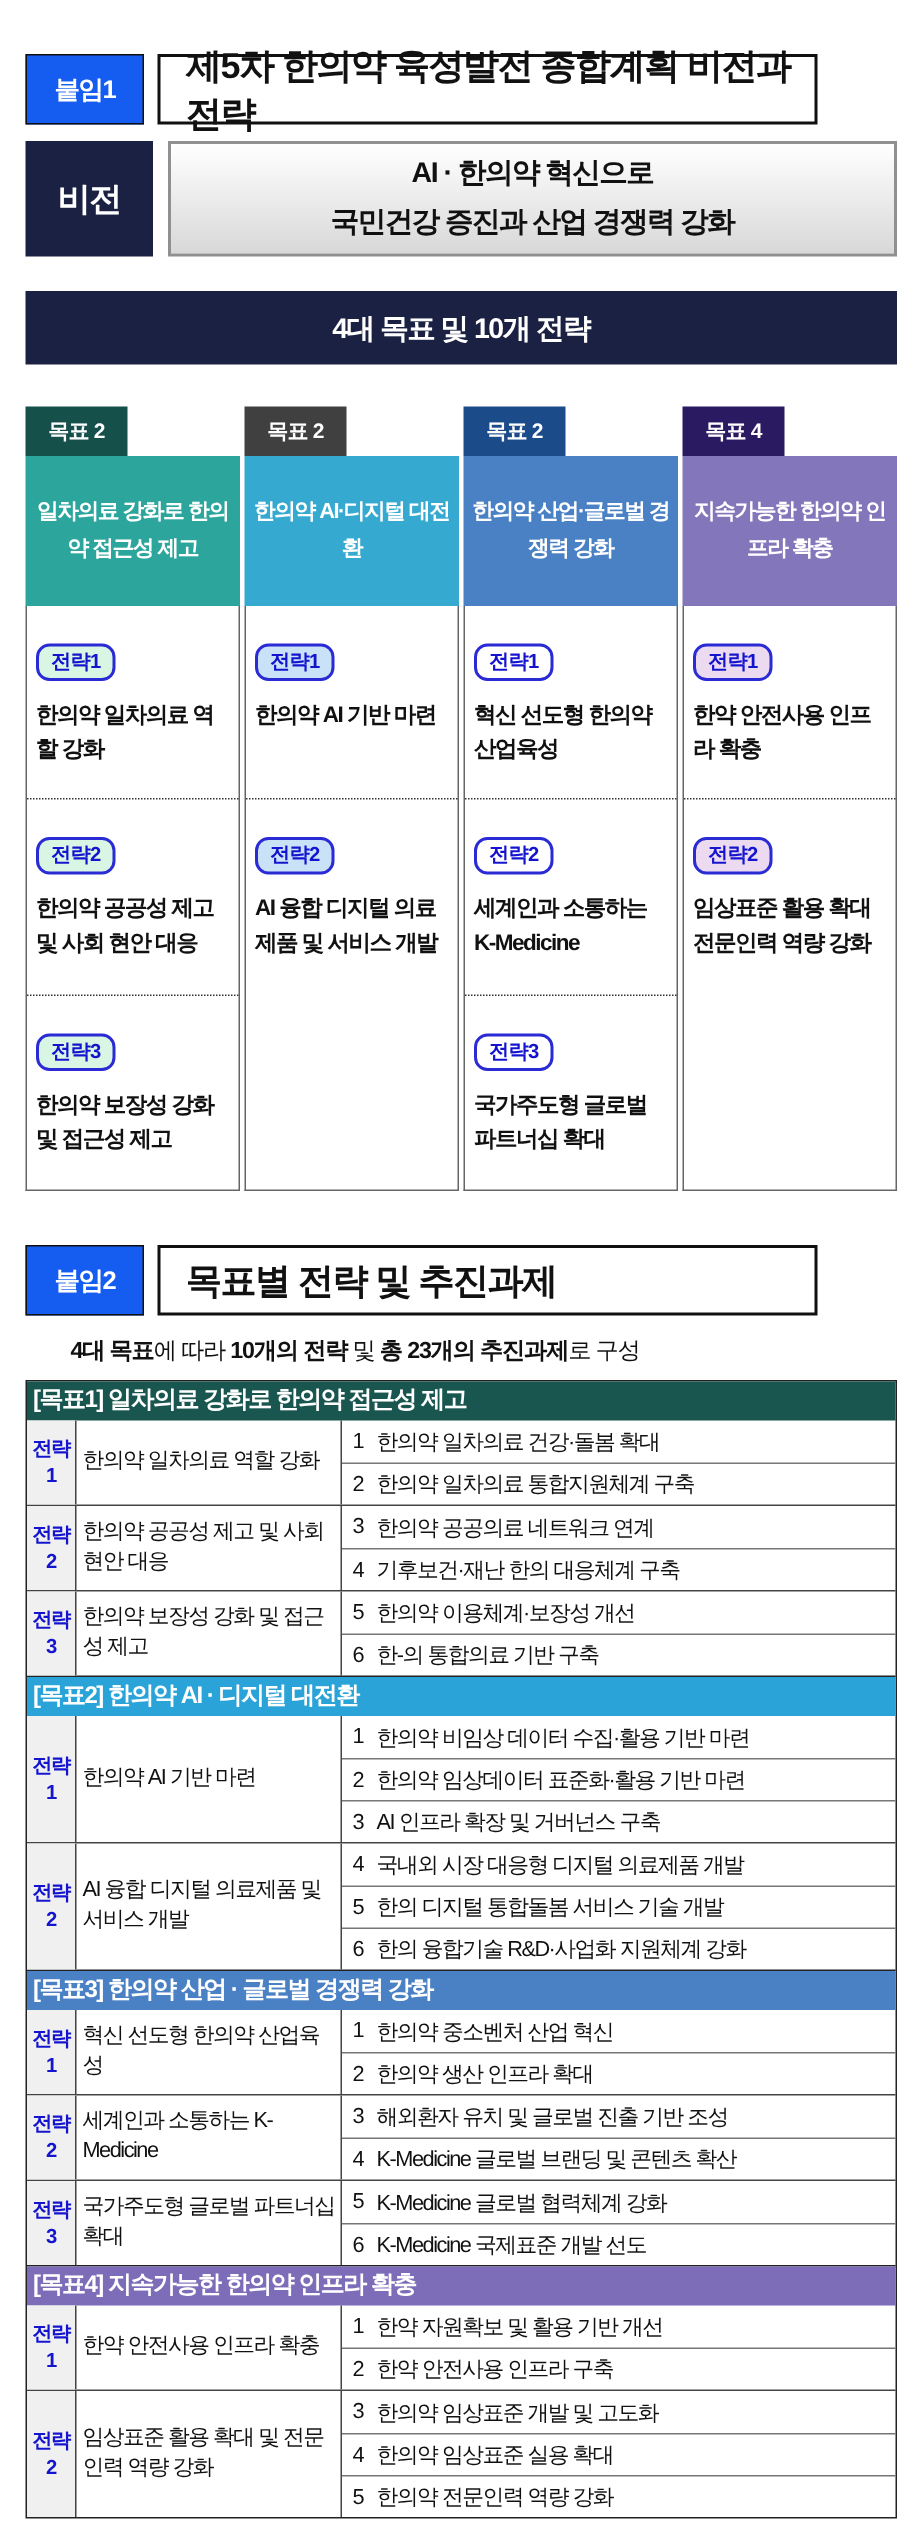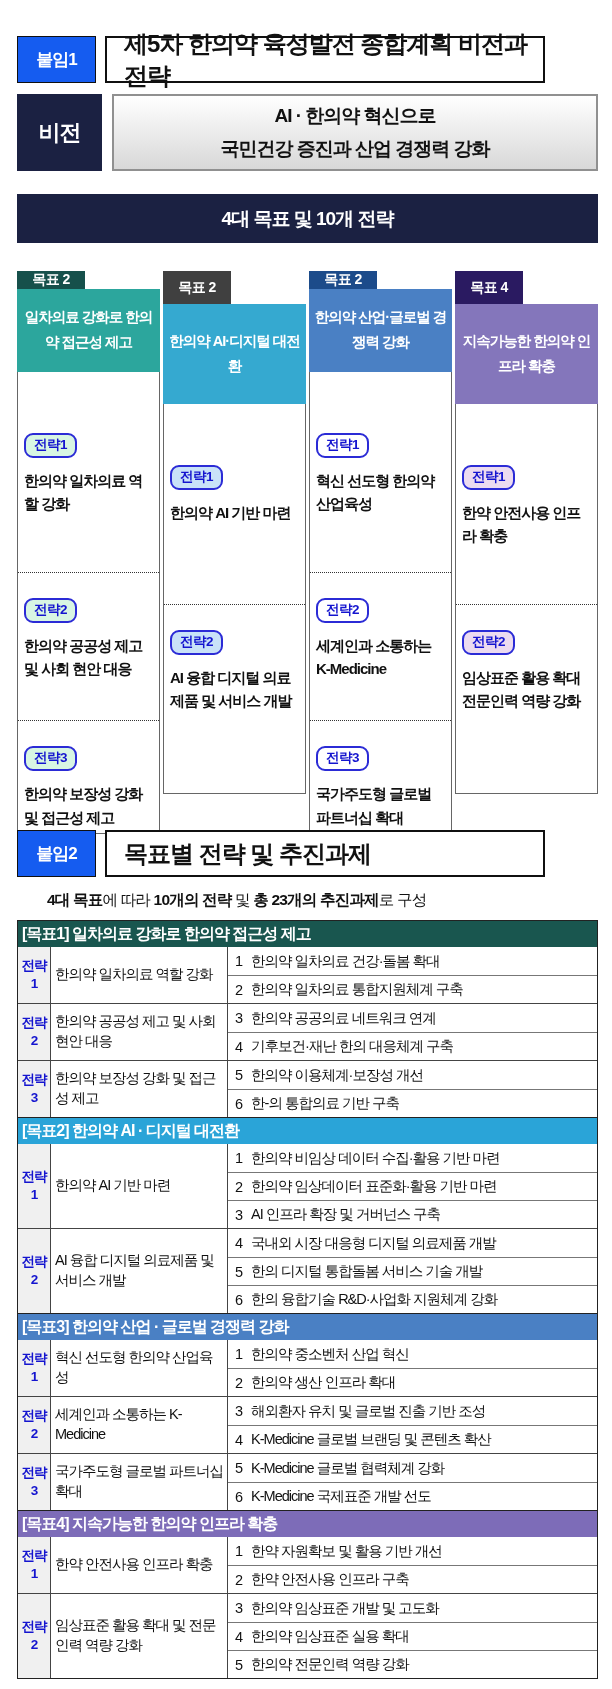--- a/index.html
+++ b/index.html
@@ -28,21 +28,21 @@
 
   
   .goals-grid{margin-top:28px;display:grid;grid-template-columns:repeat(4,1fr);gap:3px;}
   .goal-col{display:flex;flex-direction:column;height:523px;}
   .goal-tab{width:68px;height:33px;color:#fff;font-weight:bold;font-size:14px;
     display:flex;align-items:center;justify-content:center;letter-spacing:-0.5px;}
   .goal-header{height:100px;color:#fff;font-weight:bold;font-size:14.5px;line-height:1.75;
     display:flex;align-items:center;justify-content:center;text-align:center;padding:16px 2px;letter-spacing:-1px;}
   .goal-body{flex:1;border:1px solid #666;border-top:none;background:#fff;
     display:flex;flex-direction:column;}
-  .strategy{flex:1;padding:22px 2px 4px 6px;margin-top:36px;}
+  .strategy{flex:1;padding:22px 2px 4px 6px;}
   .strategy:first-child{flex:0 0 128px;}
   .strategy + .strategy{border-top:1px dotted #333;}
   .strategy-badge{display:inline-block;margin-top:3px;padding:1px 8px 2px 8px;
     border:2px solid #2b2bd6;border-radius:9px;color:#1414cf;font-weight:bold;font-size:13.5px;letter-spacing:-0.5px;}
   .strategy-text{margin-top:11px;font-size:15px;font-weight:bold;line-height:1.55;
     color:#111;padding-right:1px;letter-spacing:-1px;}
 
   
   .intro{margin:13px 0 0 30px;font-size:15.5px;letter-spacing:-0.8px;}
   .intro b{font-weight:bold;}

